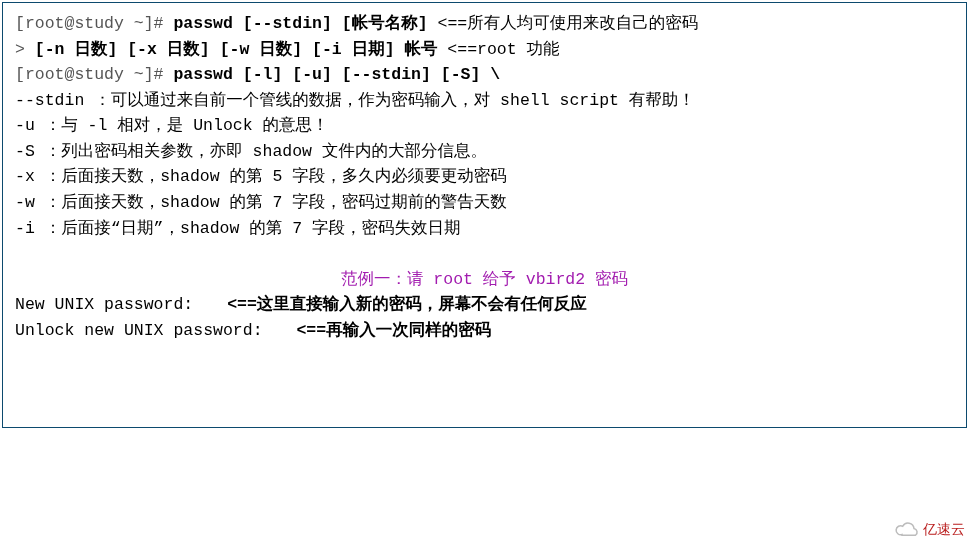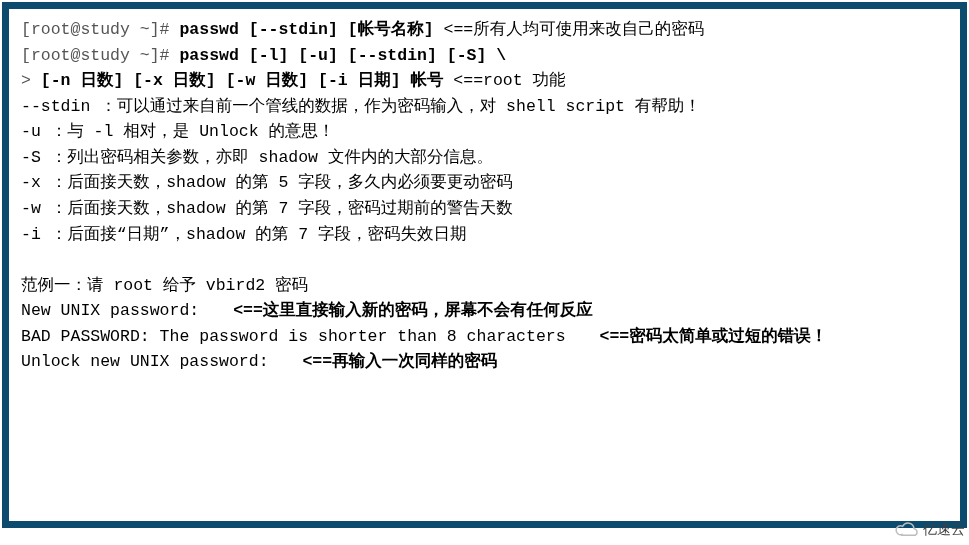--- a/index.html
+++ b/index.html
@@ -9,84 +9,81 @@
     height: 545px;
     background: #ffffff;
     font-family: "Courier New", "SimSun", monospace;
     font-size: 16.5px;
     line-height: 1.55;
     color: #000000;
     overflow: hidden;
     position: relative;
   }
   .frame {
-    border: 7px solid #0c4a6e;
+    border: 1px solid #0c4a6e;
     padding: 8px 12px 8px 12px;
     margin: 2px;
-    height: 526px;
+    height: 426px;
     box-sizing: border-box;
     position: relative;
   }
   .line {
     white-space: nowrap;
   }
   .cmd   { color: #000000; font-weight: bold; }
   .prompt{ color: #555555; }
   .remark{ }
-  .ex    { color: #000000; }
+  .ex    { color: #a21caf; text-align: center; }
   .bold  { font-weight: bold; margin-left: 24px; }
   .logo-wrap {
     position: absolute;
     right: 4px;
     bottom: 4px;
-    color: #404040;
+    color: #b91c1c;
     font-family: "Microsoft YaHei", sans-serif;
     font-size: 14px;
     display: flex;
     align-items: center;
   }
   .logo-svg { width: 30px; height: 18px; }
 </style>
 </head>
 <body>
 
 <div class="frame">
 
   <div class="line">
     <span class="prompt">[root@study ~]# </span><span class="cmd">passwd [--stdin] [帐号名称]</span><span class="remark">  &lt;==所有人均可使用来改自己的密码</span>
   </div>
 
   <div class="line">
-    <span class="prompt">[root@study ~]# </span><span class="cmd">passwd [-l] [-u] [--stdin] [-S] \</span>
+    <span class="prompt">&gt;  </span><span class="cmd">[-n 日数] [-x 日数] [-w 日数] [-i 日期] 帐号</span><span class="remark"> &lt;==root 功能</span>
   </div>
 
   <div class="line">
-    <span class="prompt">&gt;  </span><span class="cmd">[-n 日数] [-x 日数] [-w 日数] [-i 日期] 帐号</span><span class="remark"> &lt;==root 功能</span>
+    <span class="prompt">[root@study ~]# </span><span class="cmd">passwd [-l] [-u] [--stdin] [-S] \</span>
   </div>
 
   <div class="line">--stdin ：可以通过来自前一个管线的数据，作为密码输入，对 shell script 有帮助！</div>
   <div class="line">-u  ：与 -l 相对，是 Unlock 的意思！</div>
   <div class="line">-S  ：列出密码相关参数，亦即 shadow 文件内的大部分信息。</div>
   <div class="line">-x  ：后面接天数，shadow 的第 5 字段，多久内必须要更动密码</div>
   <div class="line">-w  ：后面接天数，shadow 的第 7 字段，密码过期前的警告天数</div>
   <div class="line">-i  ：后面接“日期”，shadow 的第 7 字段，密码失效日期</div>
 
   <div class="line">&nbsp;</div>
 
   <div class="line ex">范例一：请 root 给予 vbird2 密码</div>
 
 
 
   <div class="line">
     <span>New UNIX password: </span><span class="bold">&lt;==这里直接输入新的密码，屏幕不会有任何反应</span>
   </div>
 
-  <div class="line">
-    <span>BAD PASSWORD: The password is shorter than 8 characters </span><span class="bold">&lt;==密码太简单或过短的错误！</span>
-  </div>
 
   <div class="line">
     <span>Unlock new UNIX password:  </span><span class="bold">&lt;==再输入一次同样的密码</span>
   </div>
 
 
 </div>
 
 <div class="logo-wrap">
   <svg class="logo-svg" viewBox="0 0 40 24">

